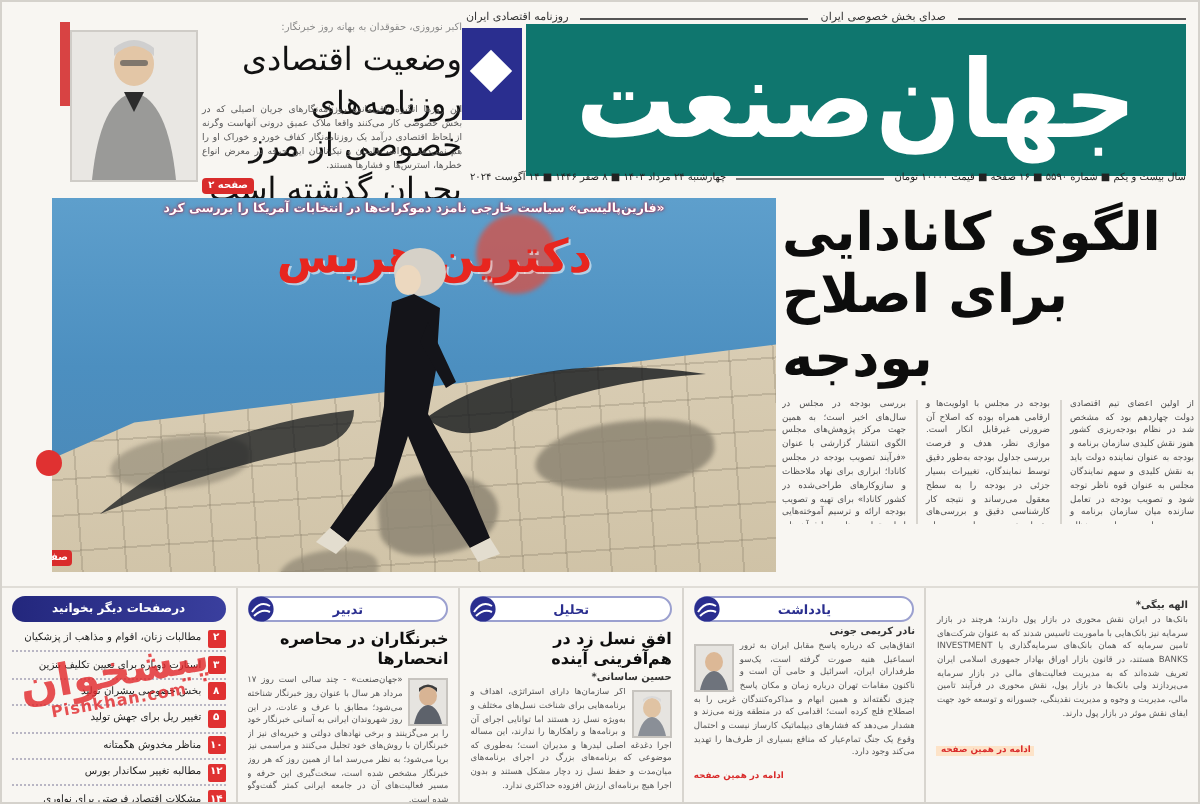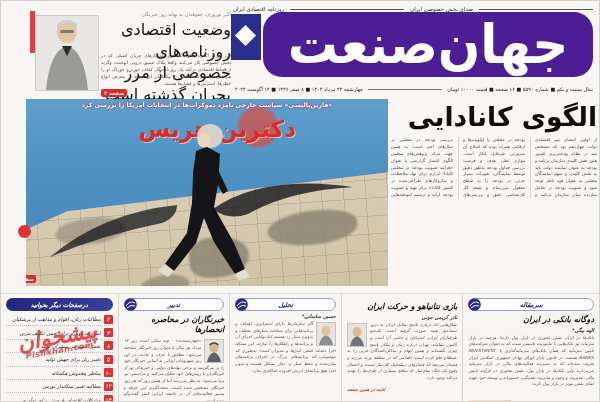--- a/index.html
+++ b/index.html
@@ -1,21 +1,21 @@
 <!DOCTYPE html>
 <html lang="fa" dir="rtl"><head>
 <meta charset="utf-8">
 <style>
   html,body{margin:0;padding:0;background:#e8e6e2;}
   *{box-sizing:border-box;font-family:"DejaVu Sans",sans-serif;}
   .page{position:relative;width:600px;height:402px;margin:0 auto;background:#f8f6f2;overflow:hidden;direction:rtl;border:1px solid #d5d2cc;}
   
   .tagline-row{position:absolute;top:3px;left:232px;right:6px;height:10px;display:flex;align-items:center;gap:6px;font-size:5.5px;color:#333;}
   .tg-line{flex:1;border-top:1px solid #555;height:0;}
-  .logo-box{position:absolute;top:11px;left:262px;right:6px;height:65px;background:#4c1d95;display:flex;align-items:center;justify-content:center;overflow:hidden;border-radius:19px;}
+  .logo-box{position:absolute;top:11px;left:262px;right:6px;height:76px;background:#0f766e;display:flex;align-items:center;justify-content:center;overflow:hidden;}
   .logo-text{color:#fff;font-size:50px;font-weight:bold;line-height:1;transform:scaleY(1.08);letter-spacing:-2px;}
   .logo-notch{position:absolute;top:13px;left:230px;width:30px;height:46px;background:#2a2e8f;}
   .logo-diamond{position:absolute;top:14px;left:7px;width:15px;height:15px;background:#fff;transform:rotate(45deg);}
   .dateline{position:absolute;top:83px;left:234px;right:6px;height:10px;display:flex;align-items:center;gap:5px;font-size:5px;color:#222;}
   .dl-line{flex:1;border-top:1px solid #777;height:0;}
   
   .tl{position:absolute;top:10px;left:4px;width:226px;height:84px;}
   .tl-redbar{position:absolute;top:0;right:196px;width:5px;height:42px;background:#d84343;}
   .tl-photo{position:absolute;top:4px;right:132px;width:64px;height:76px;background:linear-gradient(#efeeec,#dddbd7);border:1px solid #cfccc7;overflow:hidden;}
   .tl-kicker{position:absolute;top:0;right:0;width:128px;font-size:5px;color:#888;text-align:right;}
@@ -32,28 +32,28 @@
       repeating-linear-gradient(0deg,rgba(120,110,90,.25) 0 1px,transparent 1px 18px),
       linear-gradient(#d9cdb4,#cfc2a6);
       transform:rotate(-4deg);clip-path:polygon(0 34%,14% 18%,100% 4%,100% 100%,0 100%);}
   .blob{position:absolute;background:#8d8573;border-radius:60% 40% 55% 45%;filter:blur(1px);opacity:.85;}
   .shadowstroke{position:absolute;pointer-events:none;}
   .figure{position:absolute;left:118px;top:22px;width:128px;height:168px;}
   .photo-page{position:absolute;bottom:3px;right:352px;left:2px;font-size:5px;color:#fff;background:#d92b2b;padding:1px 2px;border-radius:2px;text-align:center;font-weight:bold;white-space:nowrap;width:24px;}
   .red-dot{position:absolute;top:224px;left:17px;width:13px;height:13px;border-radius:50%;background:#e03131;}
   
   .lead{position:absolute;top:100px;left:390px;width:206px;height:188px;}
-  .lead-h1{font-size:26.5px;font-weight:bold;color:#0d0d0d;text-align:right;line-height:1.18;letter-spacing:-1px;}
+  .lead-h1{font-size:26.5px;font-weight:bold;color:#0d0d0d;text-align:left;line-height:1.18;letter-spacing:-1px;}
   .lead-sub{margin-top:5px;font-size:7.6px;font-weight:bold;color:#1a1a1a;text-align:center;}
   .lead-cols{margin-top:5px;display:flex;gap:5px;height:62px;overflow:hidden;}
   .lead-col{flex:1;font-size:4.4px;color:#4c4c4c;text-align:justify;line-height:1.55;border-left:1px solid #d8d5cf;padding-left:4px;}
   .lead-col:last-child{border-left:none;padding-left:0;}
   
   .bottom{position:absolute;top:292px;left:0;right:0;bottom:0;display:flex;border-top:1px solid #e0ddd7;}
-  .col{padding:4px 5px 2px;position:relative;border-left:1px solid #d8d5cf;font-style:italic;}
+  .col{padding:4px 5px 2px;position:relative;border-left:1px solid #d8d5cf;}
   .col:last-child{border-left:none;}
   .c-sarmaghale{width:137px;}
   .c-yaddasht{width:122px;}
   .c-tahlil{width:112px;}
   .c-tadbir{width:112px;}
   .c-readmore{width:117px;}
   .pill{position:relative;height:13px;border:1px solid #9ba0cf;border-radius:7px;background:#fff;display:flex;align-items:center;justify-content:center;}
   .pill-label{font-size:6.4px;font-weight:bold;color:#2a2e8f;}
   .pill-globe{position:absolute;left:-1px;top:-1px;width:13px;height:13px;}
   .sec-title{margin-top:4px;font-size:8px;font-weight:bold;color:#0d0d0d;line-height:1.2;}
@@ -140,49 +140,48 @@
       <path d="M91,153 L101,148 L106,156 L95,160 Z" fill="#e3ddcf"></path>
       <path d="M70,40 L84,70 L79,73 L66,50 Z" fill="#141419"></path>
     </svg>
     <span class="photo-page">صفحه ۳</span>
   </div>
   <span class="red-dot"></span>
 
   <div class="lead">
     <div class="lead-h1">
       <div>الگوی کانادایی</div>
+      <div>برای اصلاح بودجه</div>
     </div>
     <div class="lead-cols">
       <div class="lead-col">از اولین اعضای تیم اقتصادی دولت چهاردهم بود که مشخص شد در نظام بودجه‌ریزی کشور هنوز نقش کلیدی سازمان برنامه و بودجه به عنوان نماینده دولت باید به نقش کلیدی و سهم نمایندگان مجلس به عنوان قوه ناظر توجه شود و تصویب بودجه در تعامل سازنده میان سازمان برنامه و بودجه و دولت در مجلس در نظام بودجه‌ریزی می‌تواند به انجام اصلاحات ساختاری بینجامد.</div>
       <div class="lead-col">بودجه در مجلس با اولویت‌ها و ارقامی همراه بوده که اصلاح آن ضرورتی غیرقابل انکار است. موازی نظر، هدف و فرصت بررسی جداول بودجه به‌طور دقیق توسط نمایندگان، تغییرات بسیار جزئی در بودجه را به سطح معقول می‌رساند و نتیجه کار کارشناسی دقیق و بررسی‌های مفصل توجیهی، ماده و سایر کاستی‌ها اهمیت این اصلاح را نشان می‌دهد؛ مساله کسری بودجه و فقدان نگاه بلندمدت.</div>
       <div class="lead-col">
         <span>بررسی بودجه در مجلس در سال‌های اخیر است؛ به همین جهت مرکز پژوهش‌های مجلس الگوی انتشار گزارشی با عنوان «فرآیند تصویب بودجه در مجلس کانادا؛ ابزاری برای نهاد ملاحظات و سازوکارهای طراحی‌شده در کشور کانادا» برای تهیه و تصویب بودجه ارائه و ترسیم آموخته‌هایی از این تجارب مناسب با فرآیندها و رویه‌های شکل‌گرفته در ایران پیشنهاد کرده است.</span>
         
       </div>
     </div>
   </div>
 
   <div class="bottom">
 
     <div class="col c-sarmaghale">
+      <div class="sec-author">الهه بیگی*</div>
+      <div class="sec-body">بانک‌ها در ایران نقش محوری در بازار پول دارند؛ هرچند در بازار سرمایه نیز بانک‌هایی با ماموریت تاسیس شدند که به عنوان شرکت‌های تامین سرمایه که همان بانک‌های سرمایه‌گذاری یا INVESTMENT BANKS هستند، در قانون بازار اوراق بهادار جمهوری اسلامی ایران تعریف شده‌اند که به مدیریت فعالیت‌های مالی در بازار سرمایه می‌پردازند ولی بانک‌ها در بازار پول، نقش محوری در فرآیند تامین مالی، مدیریت و وجوه و مدیریت نقدینگی، جسورانه و توسعه خود جهت ایفای نقش موثر در بازار پول دارند.</div>
+      <div class="sec-foot hl">ادامه در همین صفحه</div>
+    </div>
+
+    <div class="col c-yaddasht">
       <div class="pill">
         <svg class="pill-globe" viewBox="0 0 13 13">
           <circle cx="6.5" cy="6.5" r="6.3" fill="#2a2e8f"></circle>
           <path d="M2,8 Q6,2 11,5 M3,10 Q7,6 11,8" stroke="#fff" stroke-width="1" fill="none"></path>
         </svg>
-        <span class="pill-label">سرمقاله</span>
-      </div>
-      <div class="sec-title">دوگانه بانکی در ایران</div>
-      <div class="sec-author">الهه بیگی*</div>
-      <div class="sec-body">بانک‌ها در ایران نقش محوری در بازار پول دارند؛ هرچند در بازار سرمایه نیز بانک‌هایی با ماموریت تاسیس شدند که به عنوان شرکت‌های تامین سرمایه که همان بانک‌های سرمایه‌گذاری یا INVESTMENT BANKS هستند، در قانون بازار اوراق بهادار جمهوری اسلامی ایران تعریف شده‌اند که به مدیریت فعالیت‌های مالی در بازار سرمایه می‌پردازند ولی بانک‌ها در بازار پول، نقش محوری در فرآیند تامین مالی، مدیریت و وجوه و مدیریت نقدینگی، جسورانه و توسعه خود جهت ایفای نقش موثر در بازار پول دارند.</div>
-      <div class="sec-foot hl">ادامه در همین صفحه</div>
-    </div>
-
-    <div class="col c-yaddasht">
-      <div class="sec-title">بازی نتانیاهو و حرکت ایران</div>
+        <span class="pill-label">یادداشت</span>
+      </div>
       <div class="sec-author">نادر کریمی جونی</div>
       <div class="sec-body">
         <span class="sec-photo fl">
           <svg width="18" height="22" viewBox="0 0 18 22">
               <rect width="18" height="22" fill="#e6e4e0"></rect>
               <ellipse cx="9" cy="8" rx="4.5" ry="5" fill="#dcb896"></ellipse>
               <path d="M2,22 Q4,13 9,12.5 Q14,13 16,22 Z" fill="#6e737c"></path>
             </svg>
         </span>
         <span>اتفاق‌هایی که درباره پاسخ مقابل ایران به ترور اسماعیل هنیه صورت گرفته است، یک‌سو طرفداران ایران، اسرائیل و حامی آن است و تاکنون مقامات تهران درباره زمان و مکان پاسخ چیزی نگفته‌اند و همین ابهام و مذاکره‌کنندگان غربی را به اصطلاح فلج کرده است؛ اقدامی که در منطقه وزنه می‌زند و هشدار می‌دهد که فشارهای دیپلماتیک کارساز نیست و احتمال وقوع یک جنگ تمام‌عیار که منافع بسیاری از طرف‌ها را تهدید می‌کند وجود دارد.</span>
@@ -191,20 +190,21 @@
     </div>
 
     <div class="col c-tahlil">
       <div class="pill">
         <svg class="pill-globe" viewBox="0 0 13 13">
           <circle cx="6.5" cy="6.5" r="6.3" fill="#2a2e8f"></circle>
           <path d="M2,8 Q6,2 11,5 M3,10 Q7,6 11,8" stroke="#fff" stroke-width="1" fill="none"></path>
         </svg>
         <span class="pill-label">تحلیل</span>
       </div>
+      <div class="sec-title">افق نسل زد در هم‌آفرینی آینده</div>
       <div class="sec-author">حسین ساسانی*</div>
       <div class="sec-body">
         <span class="sec-photo">
           <svg width="18" height="22" viewBox="0 0 18 22">
               <rect width="18" height="22" fill="#e6e4e0"></rect>
               <ellipse cx="9" cy="8" rx="4.5" ry="5" fill="#e0c3a3"></ellipse>
               <path d="M4.5,5 Q9,1 13.5,5 L13.5,3.5 Q9,0.5 4.5,3.5 Z" fill="#d9d9d9"></path>
               <path d="M2,22 Q4,13 9,12.5 Q14,13 16,22 Z" fill="#8a8f97"></path>
             </svg>
         </span>

